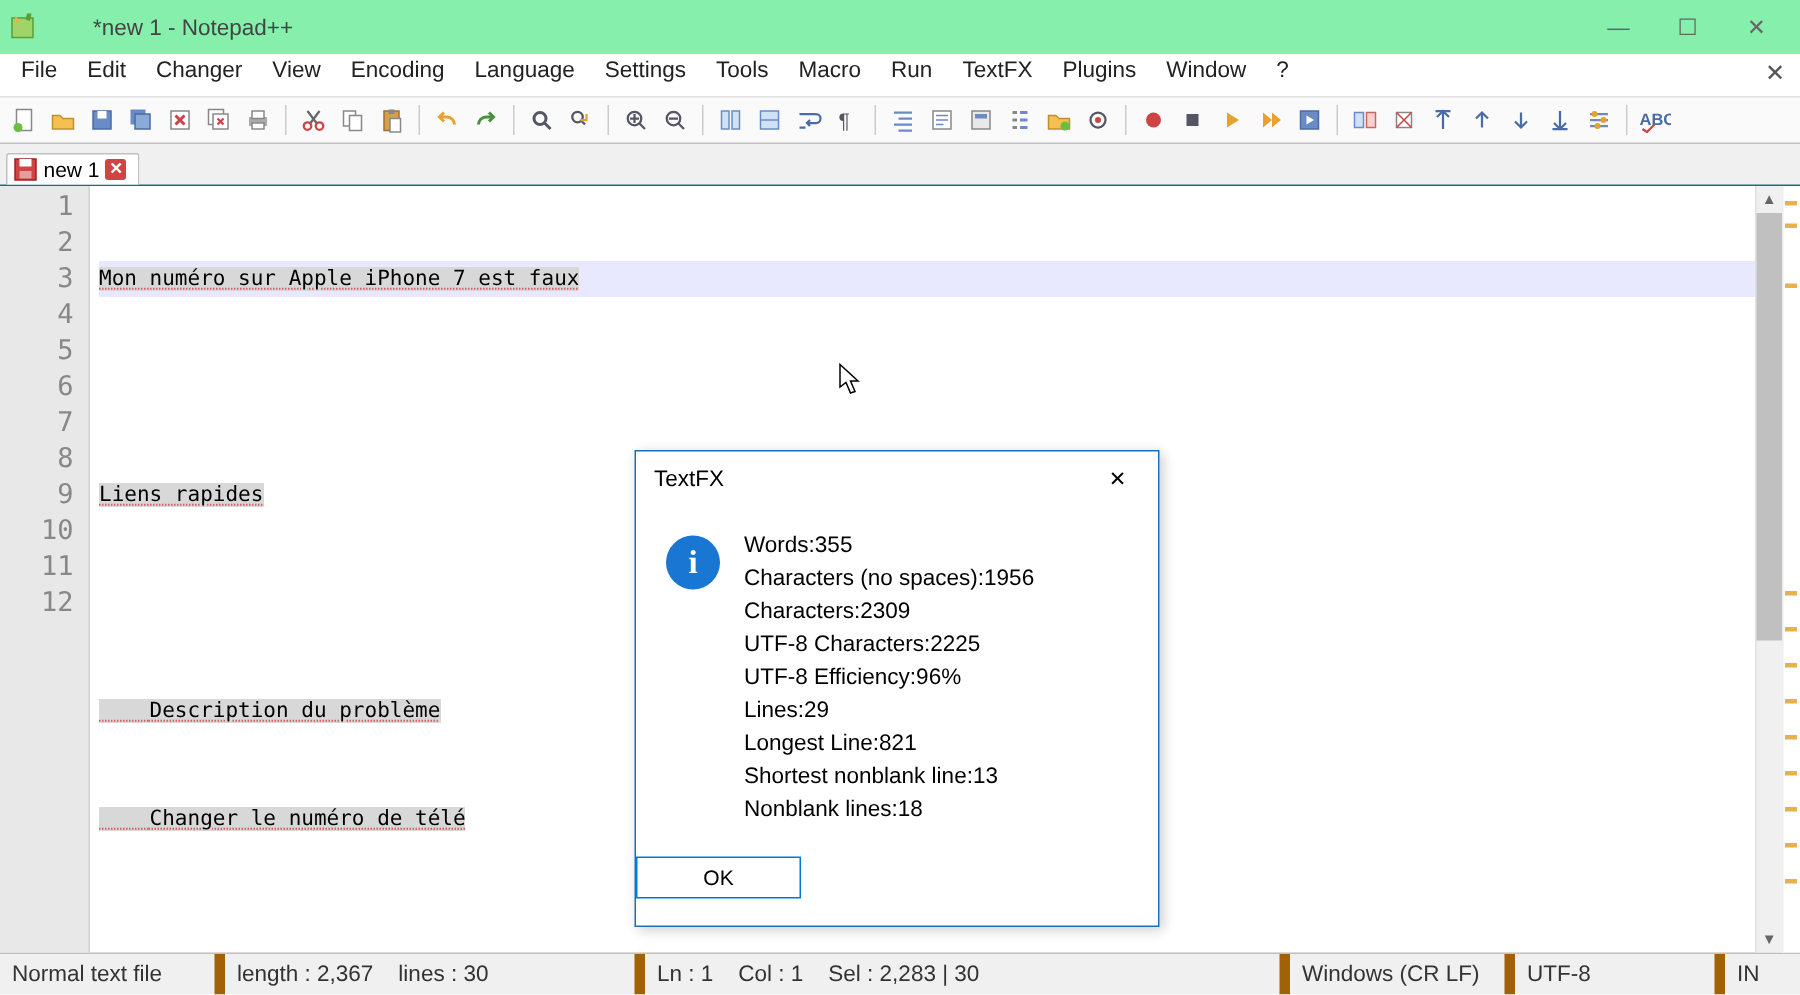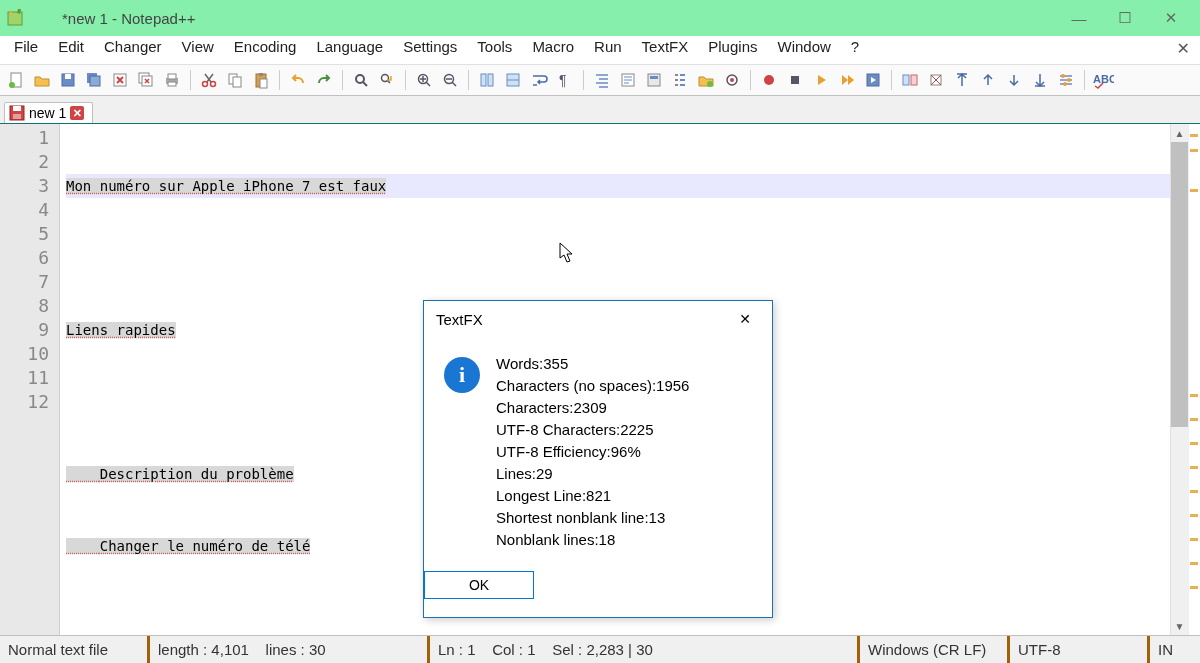--- a/index.html
+++ b/index.html
@@ -54,21 +54,21 @@
   .dialog-icon { width: 36px; height: 36px; border-radius: 50%; background: #1976d2; color: #fff; display: flex; align-items: center; justify-content: center; font-family: Georgia, serif; font-size: 22px; font-weight: bold; flex-shrink: 0; margin-top: 4px; }
   .dialog-stats { font-size: 15px; line-height: 22px; color: #000; }
   .dialog-footer { display: flex; justify-content: flex-start; padding: 12px 12px 18px 0; }
   .dialog-footer button { width: 110px; height: 28px; border: 1.5px solid #0078d7; background: #fff; font-size: 14px; }
   
   
   .cursor-img { position: absolute; width: 16px; height: 22px; pointer-events: none; }
   
   
   .statusbar { height: 28px; border-top: 1px solid #c0c0c0; display: flex; align-items: center; font-size: 15px; color: #333; background: #f0f0f0; }
-  .statusbar .panel { padding: 0 8px; border-right: 3px solid #a16207; height: 100%; display: flex; align-items: center; white-space: pre; }
+  .statusbar .panel { padding: 0 8px; border-right: 7px solid #a16207; height: 100%; display: flex; align-items: center; white-space: pre; }
 </style>
 </head>
 <body>
 
 <div class="titlebar">
   <svg class="app-icon" viewBox="0 0 20 20">
     <rect x="2" y="4" width="14" height="13" fill="#a0d468" stroke="#5a9e38"></rect>
     <path d="M4 2 L7 6 L4 8 Z" fill="#e8b050"></path>
     <path d="M12 1 L15 1 L14 6 L11 5 Z" fill="#5a9e38"></path>
   </svg>
@@ -427,18 +427,18 @@
     </div>
   </div>
 
   <svg class="cursor-img" style="left:559px;top:118px" viewBox="0 0 16 22">
     <path d="M1 1 L1 16 L5 13 L8 20 L11 19 L8 12 L13 12 Z" fill="#fff" stroke="#000" stroke-width="1"></path>
   </svg>
 </div>
 
 <div class="statusbar">
   <div class="panel" style="width:150px">Normal text file</div>
-  <div class="panel" style="width:280px">length : 4,101    lines : 30</div>
+  <div class="panel" style="width:280px">length : 2,367    lines : 30</div>
   <div class="panel" style="flex:1">Ln : 1    Col : 1    Sel : 2,283 | 30</div>
   <div class="panel" style="width:150px">Windows (CR LF)</div>
   <div class="panel" style="width:140px">UTF-8</div>
   <div class="panel" style="width:50px;border-right:none">IN</div>
 </div>
 
 </body></html>

